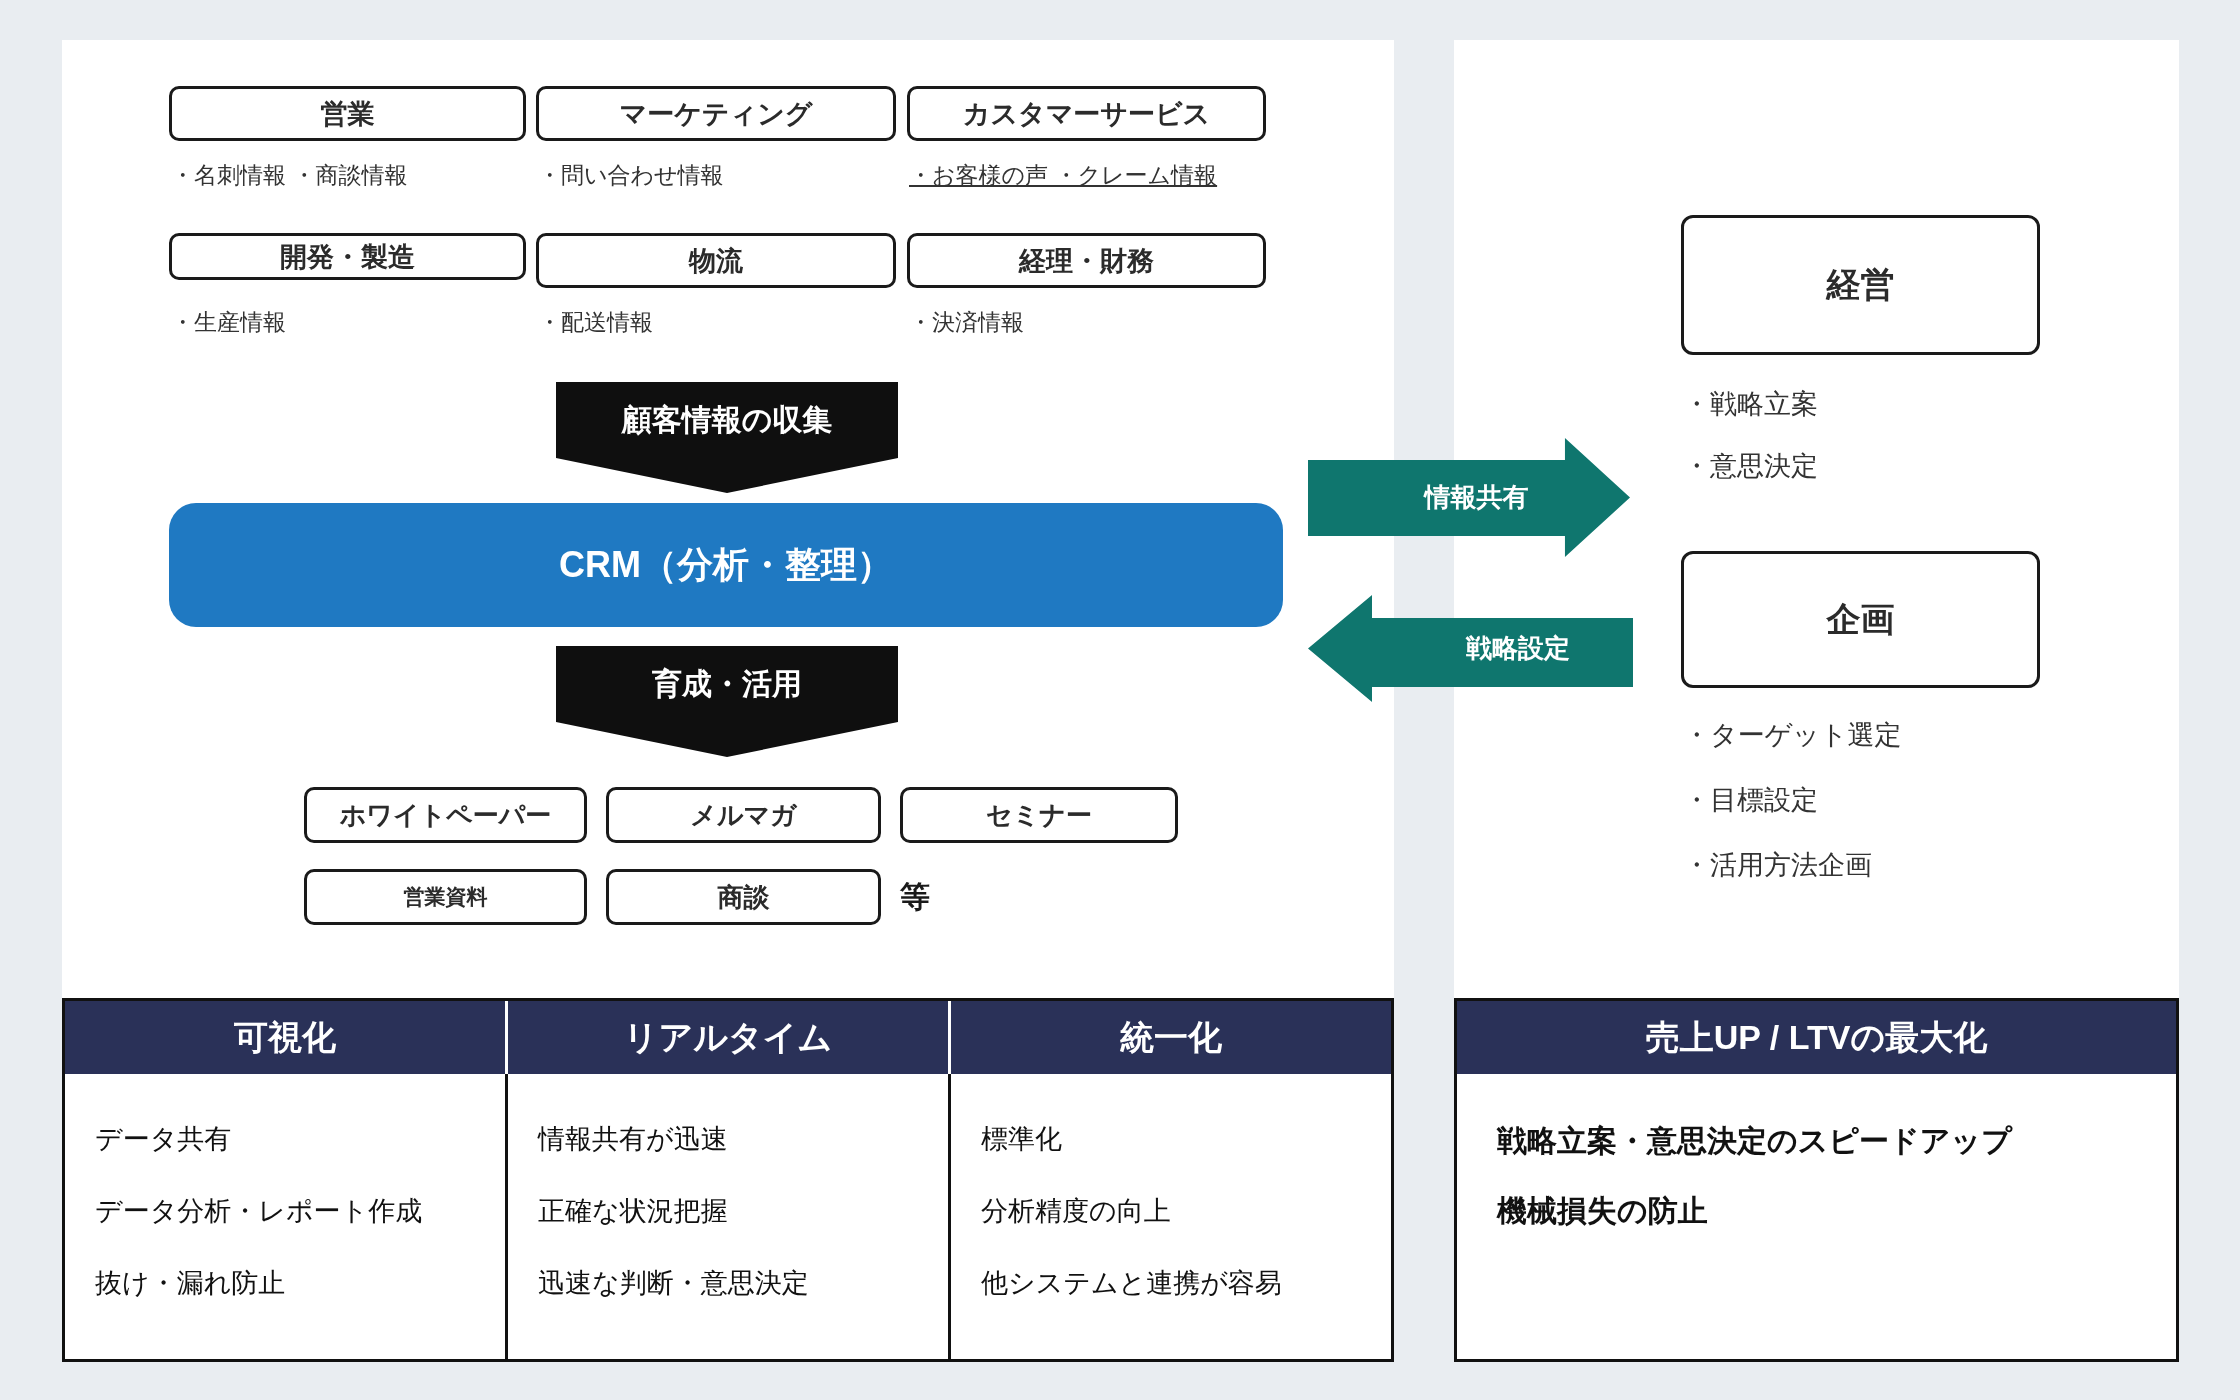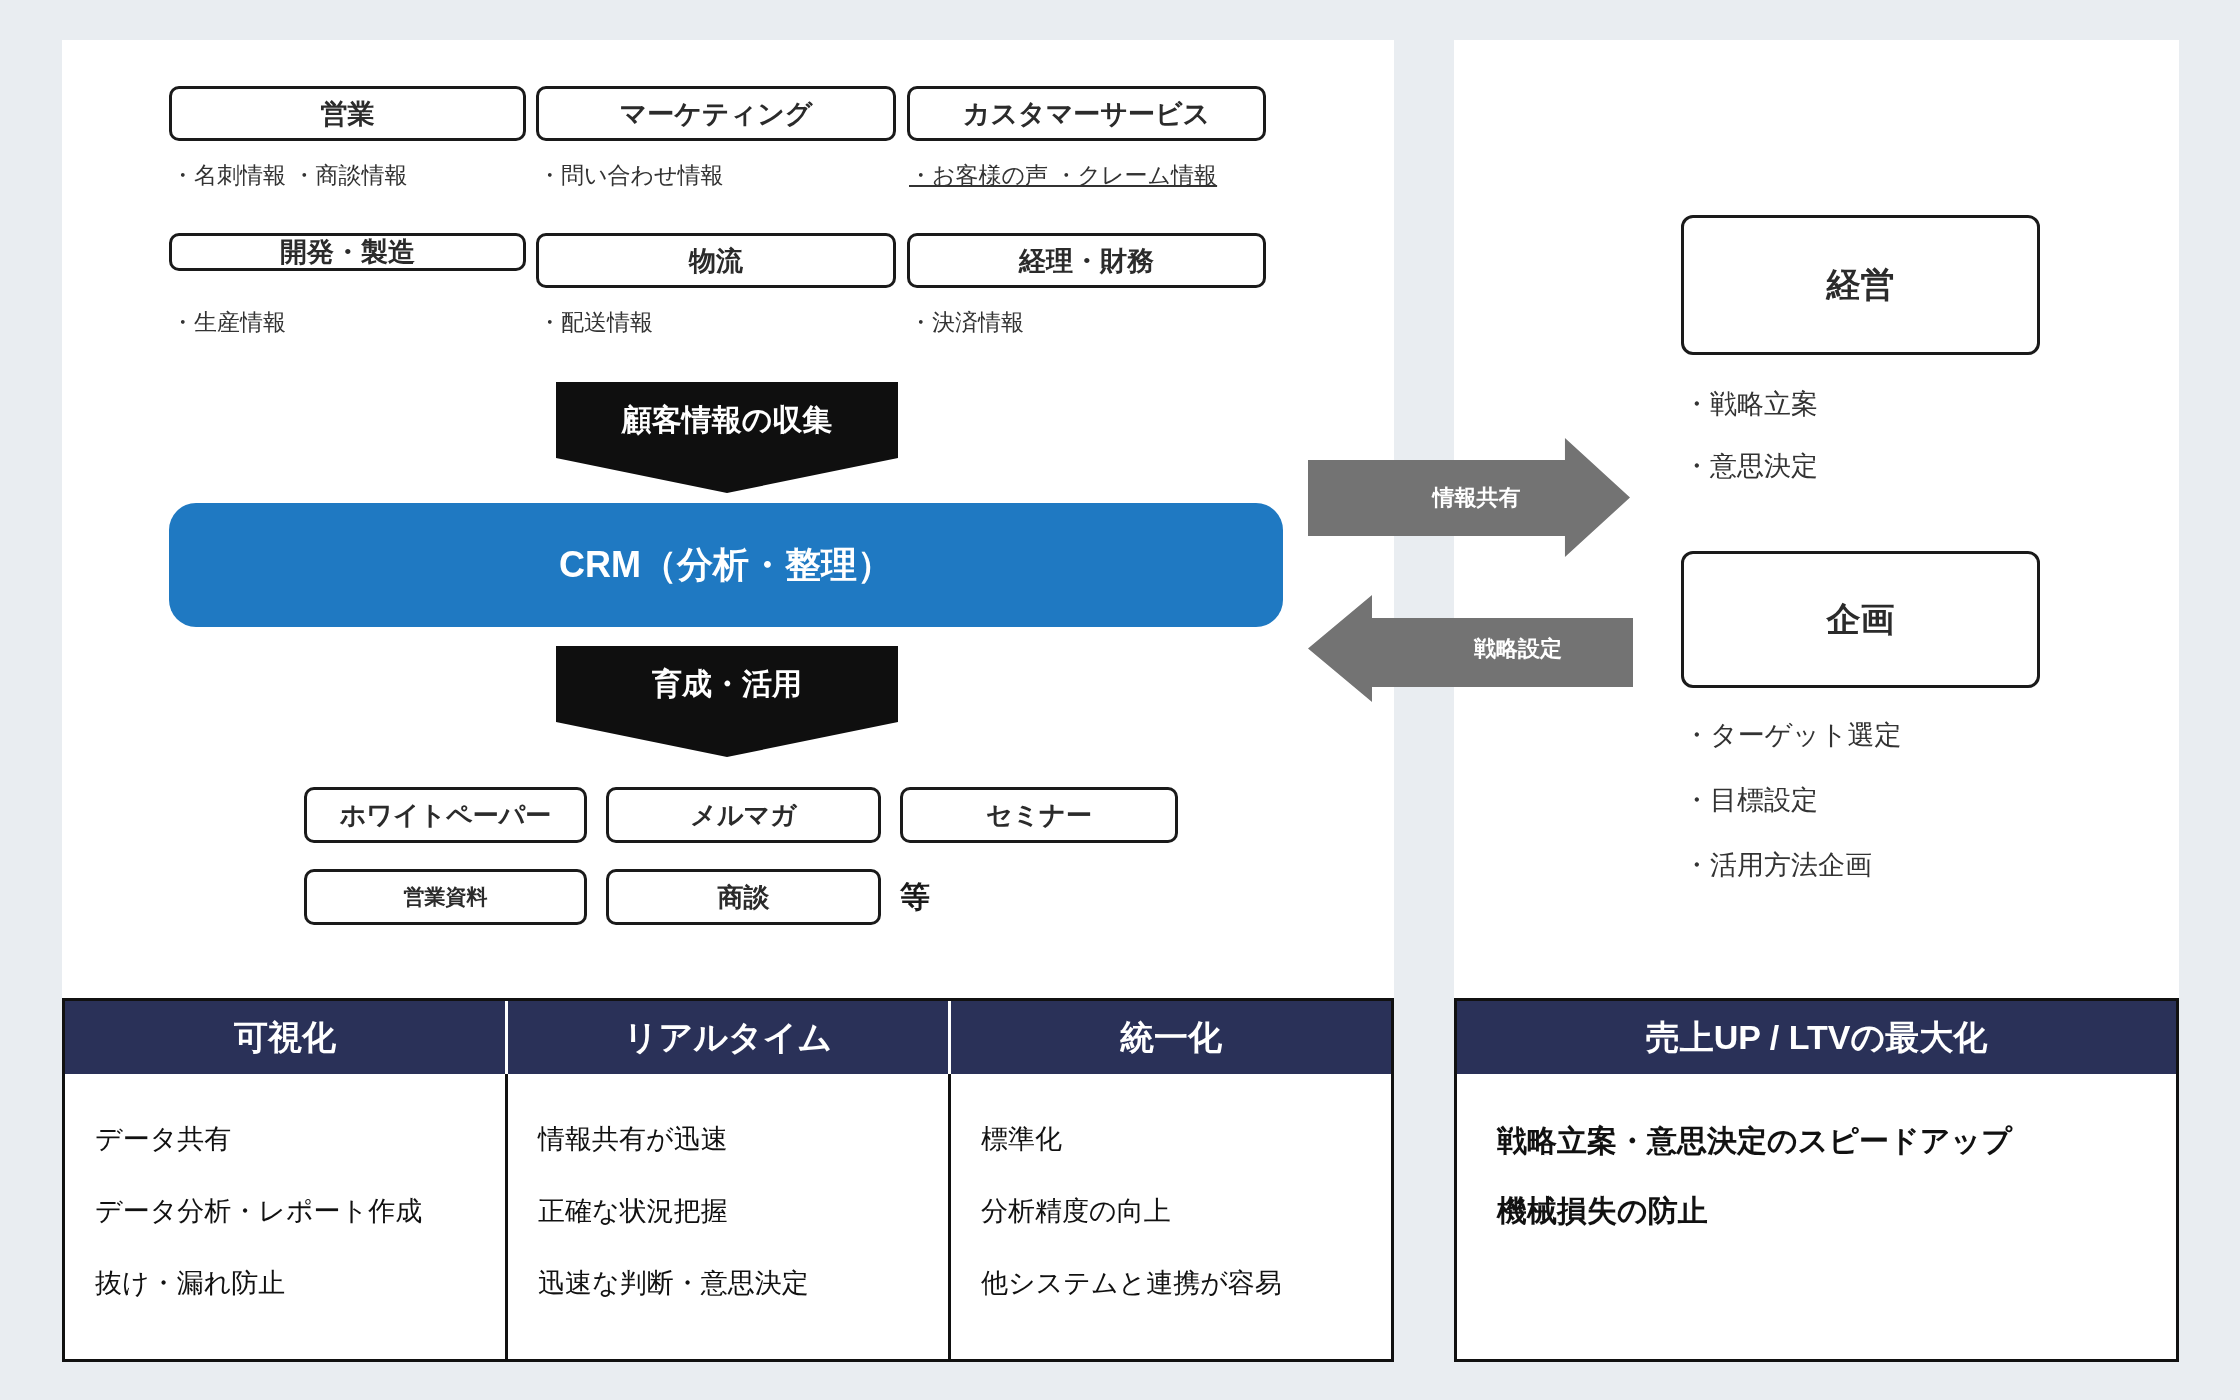--- a/index.html
+++ b/index.html
@@ -39,23 +39,23 @@
   .crm-bar{
     position:absolute;left:107px;top:463px;width:1114px;height:124px;
     background:#1f79c2;color:#fff;
     display:flex;align-items:center;justify-content:center;
     font-weight:bold;font-size:36px;border-radius:27px;
   }
   .etc{
     position:absolute;font-weight:bold;font-size:30px;color:#1a1a1a;line-height:56px;
   }
   .flow-arrow{
-    position:absolute;background:#737373;color:#fff;
+    position:absolute;background:#0f766e;color:#fff;
     display:flex;align-items:center;justify-content:center;
-    font-weight:bold;font-size:22px;box-sizing:border-box;
+    font-weight:bold;font-size:26px;box-sizing:border-box;
   }
   .arrow-share{
     left:1308px;top:438px;width:322px;height:119px;
     clip-path:polygon(0 18.5%,79.8% 18.5%,79.8% 0,100% 50%,79.8% 100%,79.8% 82.4%,0 82.4%);
     padding-left:95px;padding-right:80px;
   }
   .arrow-strategy{
     left:1308px;top:595px;width:325px;height:107px;
     clip-path:polygon(100% 21.5%,19.7% 21.5%,19.7% 0,0 50%,19.7% 100%,19.7% 86%,100% 86%);
     padding-left:95px;
@@ -90,21 +90,21 @@
   <div class="panel left-panel">
 
     <div class="box" style="left:107px;top:46px;width:357px;height:55px;">営業</div>
     <div class="box" style="left:474px;top:46px;width:360px;height:55px;">マーケティング</div>
     <div class="box" style="left:845px;top:46px;width:359px;height:55px;">カスタマーサービス</div>
 
     <div class="info" style="left:109px;top:118px;">・名刺情報 ・商談情報</div>
     <div class="info" style="left:476px;top:118px;">・問い合わせ情報</div>
     <div class="info" style="left:847px;top:118px;text-decoration:underline;">・お客様の声 ・クレーム情報</div>
 
-    <div class="box" style="left:107px;top:193px;width:357px;height:38px;">開発・製造</div>
+    <div class="box" style="left:107px;top:193px;width:357px;height:47px;">開発・製造</div>
     <div class="box" style="left:474px;top:193px;width:360px;height:55px;">物流</div>
     <div class="box" style="left:845px;top:193px;width:359px;height:55px;">経理・財務</div>
 
     <div class="info" style="left:109px;top:265px;">・生産情報</div>
     <div class="info" style="left:476px;top:265px;">・配送情報</div>
     <div class="info" style="left:847px;top:265px;">・決済情報</div>
 
     <div class="pent" style="left:494px;top:342px;width:342px;height:111px;">顧客情報の収集</div>
 
     <div class="crm-bar">CRM（分析・整理）</div>

